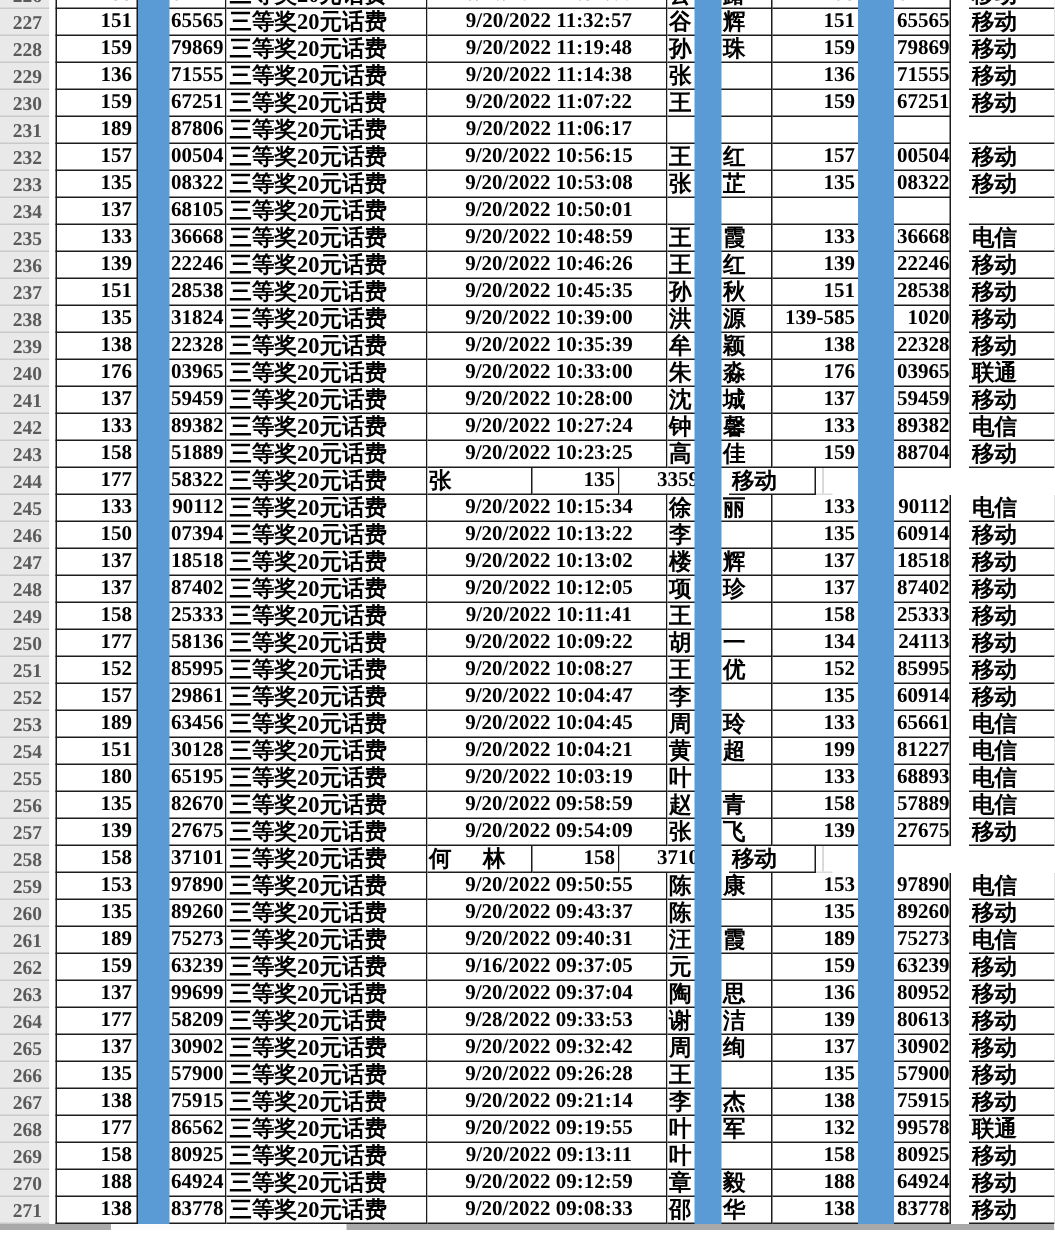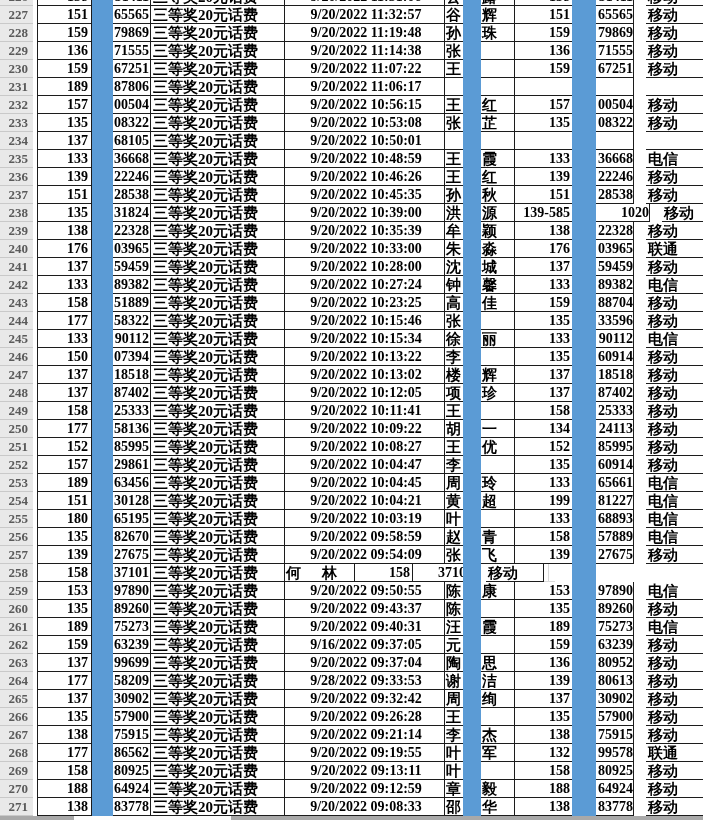--- a/index.html
+++ b/index.html
@@ -30,21 +30,21 @@
   .name{width:70px;position:relative;font-size:15px;padding-left:1px;}
   .name .n2{position:absolute;left:37px;top:1px;}
   .p3{width:58px;text-align:right;padding-right:2px;}
   .r5{width:61px;text-align:right;}
   .carrier{width:58px;padding-left:2px;font-size:15px;margin-left:12px;}
   .outside{
     width:11px;border-right:none;border-bottom:1px solid #dadada;
     background:linear-gradient(to right,#fff 4px,#d9d9d9 4px,#d9d9d9 5px,#fff 5px);
   }
   .alignleft{text-align:right;padding-left:3px;}
-  .r5.alignleft{margin-left:16px;}
+  .r5.alignleft{}
   
   .redact{position:absolute;top:0;height:816px;z-index:5;}
   
   #bottom-bar{position:absolute;left:0;top:816px;width:703px;height:6px;z-index:6;}
   #bottom-thumb{position:absolute;left:74px;top:0;width:157px;height:6px;}
 </style>
 </head>
 <body>
 
 <div id="screen">
@@ -284,21 +284,20 @@
         <div class="c r5">88704</div>
         <div class="c carrier">移动</div>
         <div class="c outside"></div>
       </div>
       <div class="row">
         <div class="c rowhead">244</div>
         <div class="c gap"></div>
         <div class="c b3">177</div>
         <div class="c d5">58322</div>
         <div class="c prize">三等奖20元话费</div>
-        <div class="c date">9/20/2022 10:15:46</div>
         <div class="c name"><span class="n1">张</span><span class="n2"></span></div>
         <div class="c p3">135</div>
         <div class="c r5">33596</div>
         <div class="c carrier">移动</div>
         <div class="c outside"></div>
       </div>
       <div class="row">
         <div class="c rowhead">245</div>
         <div class="c gap"></div>
         <div class="c b3">133</div>

